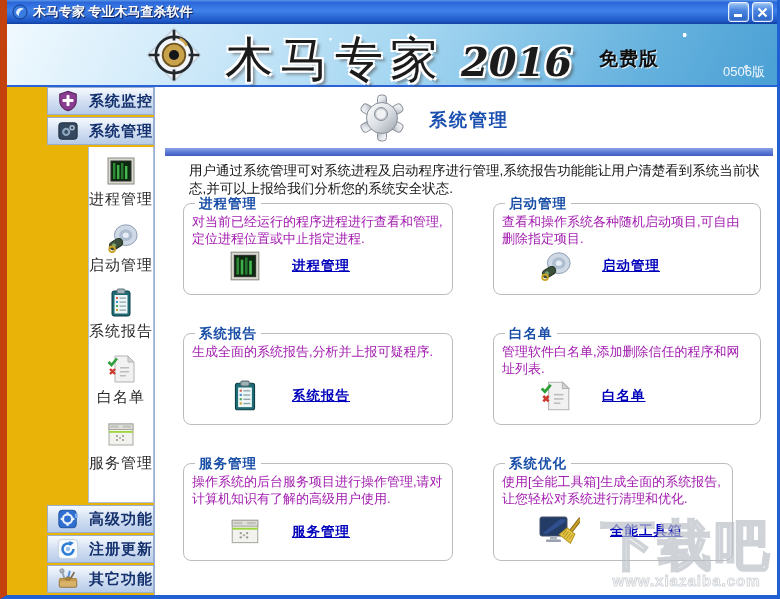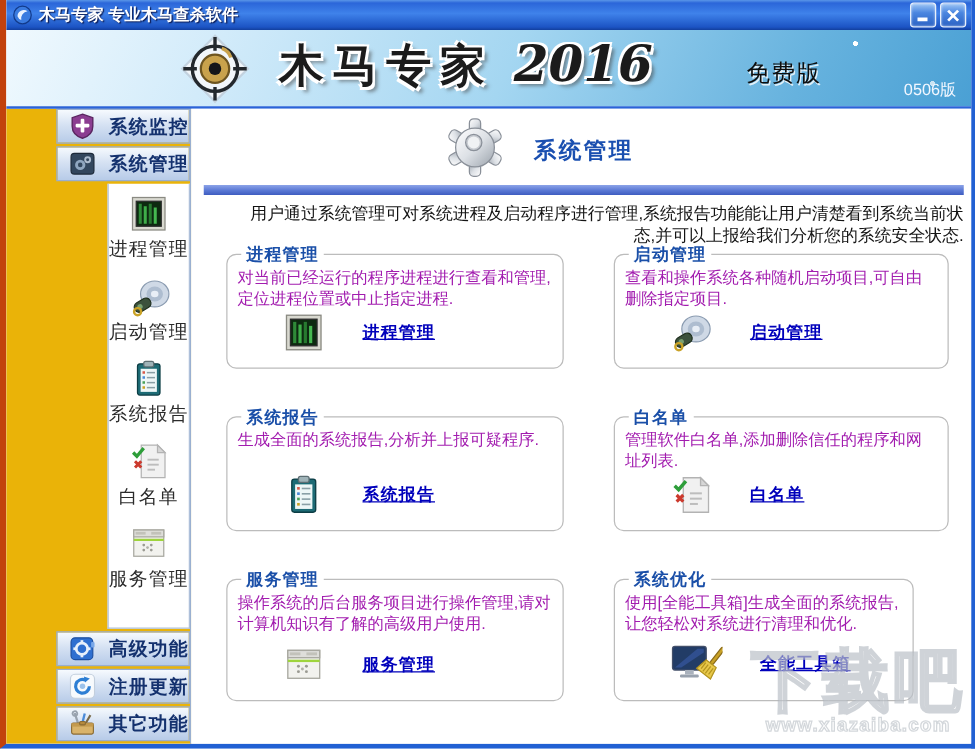--- a/index.html
+++ b/index.html
@@ -1,18 +1,18 @@
 <!DOCTYPE html>
 <html><head>
 <meta charset="utf-8">
 <style>
   * { margin:0; padding:0; box-sizing:border-box; }
   html,body { width:780px; height:599px; font-family:"Liberation Sans", sans-serif; }
   .window { position:relative; width:780px; height:599px; background:#fff;
-            border-left:5px solid #c2410c; border-right:3px solid #2160d3; border-bottom:4px solid #2160d3;
+            border-left:7px solid #c2410c; border-right:3px solid #2160d3; border-bottom:4px solid #2160d3;
             overflow:hidden; display:flex; flex-direction:column; }
 
   
   .titlebar { height:24px; flex:0 0 24px; display:flex; align-items:center; padding:0 4px 0 5px;
     background:linear-gradient(180deg,#5a96e8 0%,#2b66d9 10%,#3f82ea 45%,#1c54c4 90%,#123f9e 100%); }
   .app-icon { width:16px; height:16px; margin-right:5px; flex:0 0 16px; }
   .title-text { color:#fff; font-weight:bold; font-size:13px; text-shadow:1px 1px 1px rgba(0,0,40,.8); flex:1; }
   .tb-btns { display:flex; gap:3px; }
   .tb-btn { width:21px; height:20px; border-radius:3px; border:1px solid #e8f0fb;
     background:linear-gradient(180deg,#9cc5f5 0%,#4b86e0 40%,#2a62c4 100%);
@@ -23,25 +23,25 @@
   
   .banner { position:relative; height:63px; flex:0 0 63px; border-bottom:2px solid #2a63d8;
     background:
       radial-gradient(circle 2px at 88% 18%, #ffffff 97%, transparent),
       radial-gradient(circle 1.5px at 64% 66%, rgba(255,255,255,.9) 97%, transparent),
       radial-gradient(circle 1.5px at 42% 25%, rgba(255,255,255,.8) 97%, transparent),
       radial-gradient(circle 2px at 96% 70%, rgba(255,255,255,.7) 97%, transparent),
       linear-gradient(115deg,#f0f9fe 0%,#d2ebfa 22%,#a4d6f1 52%,#66b2de 82%,#4aa0d4 100%); }
   .logo { position:absolute; left:138px; top:2px; width:58px; height:58px; }
   .banner-titles { position:absolute; left:218px; top:4px; display:flex; align-items:baseline; gap:16px; white-space:nowrap; }
-  .banner-title { font-family:"DejaVu Serif", serif; font-weight:bold; font-size:36px; color:#1b1b1b; letter-spacing:7px;
+  .banner-title { font-family:"DejaVu Serif", serif; font-weight:normal; font-size:48px; color:#1b1b1b; letter-spacing:7px;
     text-shadow:-2px -2px 0 #fff,2px -2px 0 #fff,-2px 2px 0 #fff,2px 2px 0 #fff,4px 4px 3px rgba(70,70,70,.55); }
   .banner-year { font-family:"DejaVu Serif", serif; font-style:italic; font-weight:bold; font-size:40px; color:#1b1b1b;
     text-shadow:-2px -2px 0 #fff,2px -2px 0 #fff,-2px 2px 0 #fff,2px 2px 0 #fff,4px 4px 3px rgba(70,70,70,.55); }
-  .banner-edition { position:absolute; left:592px; top:22px; font-size:19px; font-weight:normal; color:#0d0d0d;
+  .banner-edition { position:absolute; left:592px; top:22px; font-size:19px; font-weight:bold; color:#0d0d0d;
     text-shadow:1px 1px 0 rgba(255,255,255,.8); letter-spacing:1px; }
   .banner-version { position:absolute; right:12px; bottom:4px; font-size:13px; color:#f2f7ff; }
 
   
   .body { flex:1; display:flex; min-height:0; }
 
   
   .sidebar { width:148px; flex:0 0 148px; background:#eab308; border-right:1px solid #9ab0d0;
     display:flex; flex-direction:column;align-items:flex-end; }
   .side-btn { height:28px; flex:0 0 28px; margin-bottom:2px; display:flex; align-items:center; gap:10px;
@@ -54,21 +54,21 @@
   .nav-item { height:66px; flex:0 0 66px; display:flex; flex-direction:column; align-items:center; cursor:pointer; }
   .nav-ico { width:32px; height:32px; margin-bottom:3px; }
   .nav-label { font-size:15px; color:#2b2b2b; letter-spacing:1px; }
 
   
   .main { flex:1; position:relative; background:#fff; }
   .hdr-gear { position:absolute; left:203px; top:5px; width:48px; height:50px; }
   .page-title { position:absolute; left:274px; top:21px; font-size:18px; font-weight:bold; color:#1a4fb0; letter-spacing:2px; }
   .divider { position:absolute; left:10px; top:61px; width:608px; height:8px;
     background:linear-gradient(180deg,#8ca3e8 0%,#5a78d4 55%,#3e5cc0 100%); }
-  .main-desc { position:absolute; left:34px; top:75px; width:584px; font-size:13.5px; color:#141414; line-height:1.3;text-align:right; }
+  .main-desc { position:absolute; left:34px; top:75px; width:584px; font-size:13.5px; color:#141414; line-height:1.3; }
 
   .panel { position:absolute; border:1px solid #bcbcbc; border-radius:8px; background:#fff; }
   .p1 { left:28px;  top:116px; width:270px; height:92px; }
   .p2 { left:338px; top:116px; width:268px; height:92px; }
   .p3 { left:28px;  top:246px; width:270px; height:92px; }
   .p4 { left:338px; top:246px; width:268px; height:92px; }
   .p5 { left:28px;  top:376px; width:270px; height:98px; }
   .p6 { left:338px; top:376px; width:240px; height:98px; }
   .panel-title { position:absolute; top:-9px; left:11px; background:#fff; padding:0 4px;
     font-size:13.5px; font-weight:bold; color:#1a4fa8; letter-spacing:1px; }

